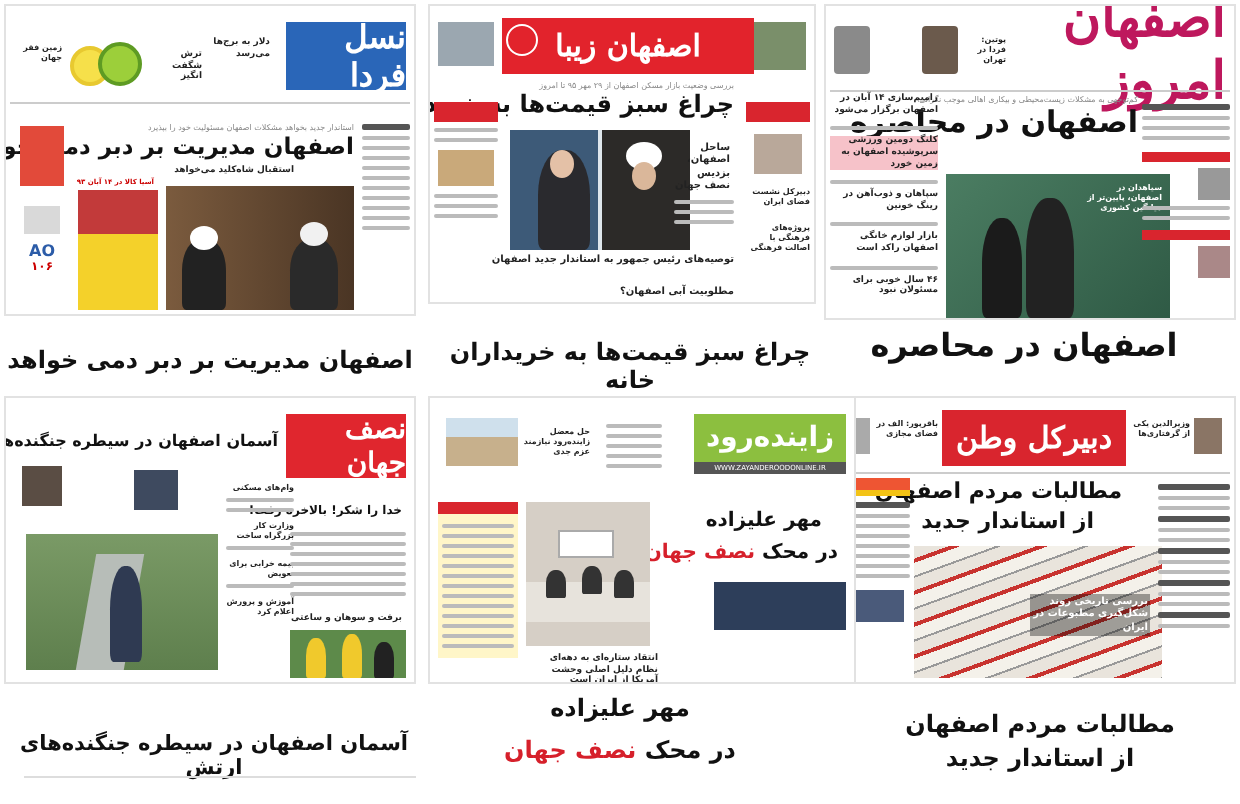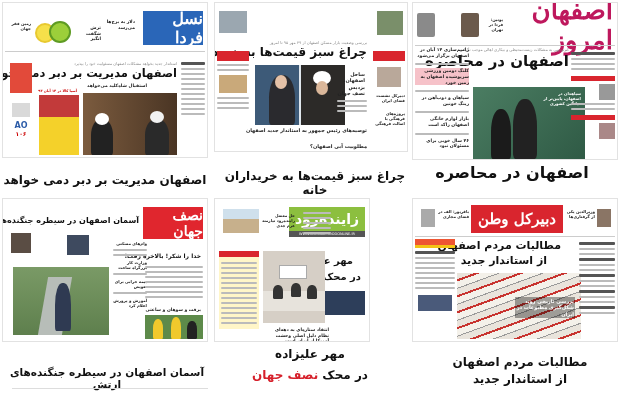--- a/index.html
+++ b/index.html
@@ -59,20 +59,21 @@
       <div class="line" style="margin-top:5px"></div>
       <div class="small" style="position:relative;font-size:4.5px">سپاهان و ذوب‌آهن در رینگ خونین</div>
       <div class="line" style="margin-top:5px"></div>
       <div class="small" style="position:relative;font-size:4.5px">بازار لوازم خانگی اصفهان راکد است</div>
       <div class="line" style="margin-top:5px"></div>
       <div class="small" style="position:relative;font-size:4.5px">۴۶ سال خوبی برای مسئولان نبود</div>
     </div>
   </div>
 
   <div class="paper" style="left:214px;top:2px;width:194px;height:150px;">
+    <div class="mast" style="left:36px;top:6px;width:126px;height:28px;background:#e2232c;font-size:15px">اصفهان زیبا</div>
     <div style="position:absolute;left:38px;top:9px;width:16px;height:16px;border-radius:50%;border:1px solid #fff"></div>
     <div style="position:absolute;left:4px;top:8px;width:28px;height:22px;background:#9ba7b0"></div>
     <div style="position:absolute;right:4px;top:8px;width:26px;height:24px;background:#7a8f6a"></div>
     <div class="kicker" style="right:40px;top:37px">بررسی وضعیت بازار مسکن اصفهان از ۲۹ مهر ۹۵ تا امروز</div>
     <div class="hl" style="right:40px;top:43px;font-size:12px">چراغ سبز قیمت‌ها به خریداران خانه</div>
     <div class="photo" style="left:40px;top:62px;width:90px;height:60px;background:#dfe6ec;">
       <div style="position:absolute;left:0;top:0;width:44px;height:60px;background:#3d5a78"></div>
       <div class="fig" style="left:14px;top:10px;width:26px;height:50px;background:#2a2a2e"></div>
       <div style="position:absolute;left:20px;top:10px;width:12px;height:14px;border-radius:50%;background:#e4c1a7"></div>
       <div style="position:absolute;left:46px;top:0;width:44px;height:60px;background:#2c2a28"></div>
@@ -189,21 +190,21 @@
         <div class="line"></div>
         <div class="line"></div>
         <div class="line dark"></div>
         <div class="line"></div>
         <div class="line"></div>
         <div class="line dark"></div>
         <div class="line"></div>
     </div>
   </div>
 
-  <div class="paper" style="left:214px;top:198px;width:156px;height:144px;">
+  <div class="paper" style="left:214px;top:198px;width:214px;height:144px;">
     <div class="mast" style="right:4px;top:8px;width:76px;height:24px;background:#8cbf3f;font-size:14px;font-family:'DejaVu Sans',sans-serif">زاینده‌رود</div>
     <div style="position:absolute;right:4px;top:32px;width:76px;height:6px;background:#555;color:#fff;font-size:3.5px;text-align:center;direction:ltr;line-height:6px">WWW.ZAYANDEROODONLINE.IR</div>
     <div class="photo" style="left:8px;top:10px;width:36px;height:24px;background:linear-gradient(#cfe0ec 40%,#c7b08c 40%)"></div>
     <div class="small" style="left:46px;top:14px;width:34px;font-size:4px">حل معضل زاینده‌رود نیازمند عزم جدی</div>
     <div class="col" style="left:88px;top:10px;width:28px">
         <div class="line"></div>
         <div class="line"></div>
         <div class="line"></div>
         <div class="line"></div>
         <div class="line"></div>

